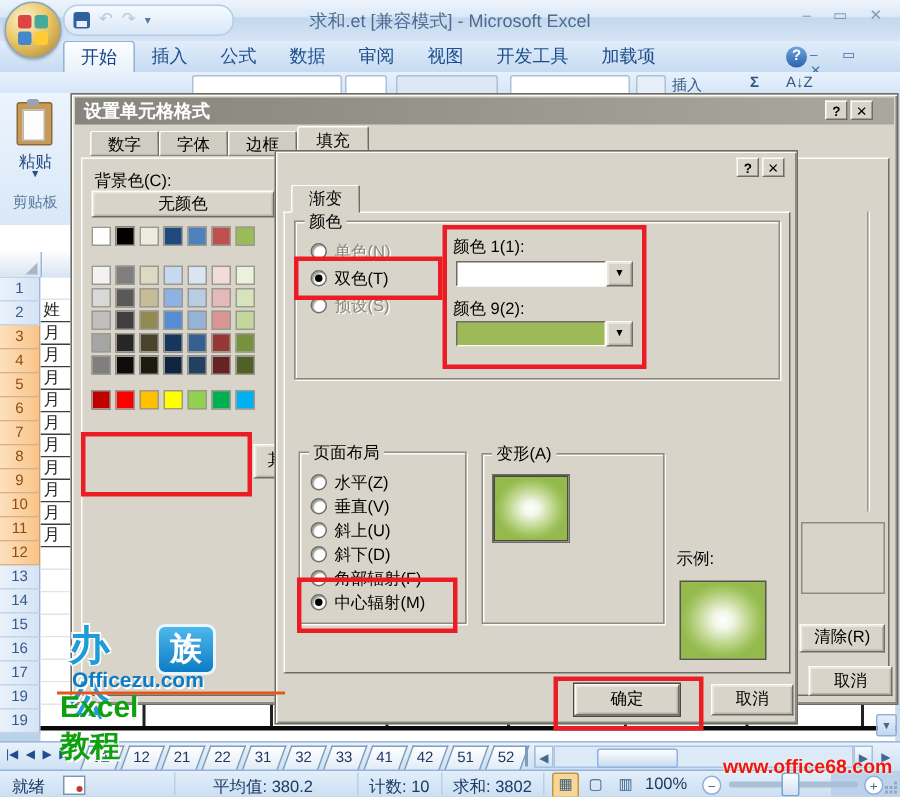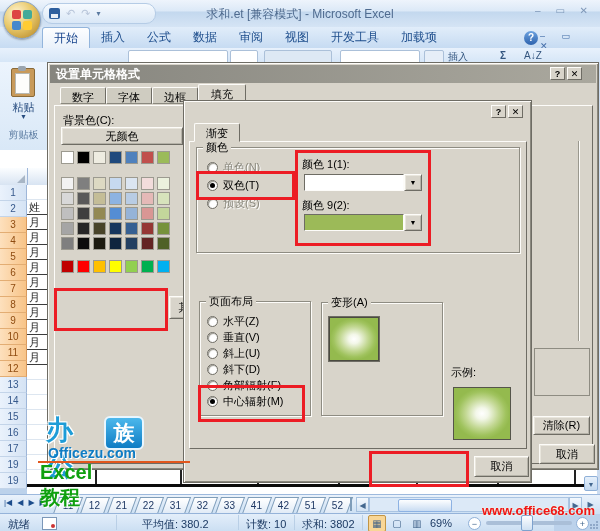--- a/index.html
+++ b/index.html
@@ -279,21 +279,21 @@
   <div class="stsep" style="left:238px;"></div>
   <div class="st" style="left:246px;">计数: 10</div>
   <div class="stsep" style="left:294px;"></div>
   <div class="st" style="left:302px;">求和: 3802</div>
   <div class="stsep" style="left:362px;"></div>
   <div id="views">
       <div class="vbtn active">▦</div>
       <div class="vbtn">▢</div>
       <div class="vbtn">▥</div>
     </div>
-  <div class="st" style="left:430px;">69%</div>
+  <div class="st" style="left:430px;">100%</div>
   <div class="zbtn" style="left:468px;">−</div>
   <div class="zbtn" style="left:576px;">+</div>
 </div>
 <div id="ztrack"></div>
 <div id="znotch"></div>
 <div id="zthumb"></div>
 <div id="grip"></div>
 
 <div class="abs dlg" id="fmtdlg" style="left:47px;top:62px;width:550px;height:406px;z-index:10;">
   <div class="dtitle" style="background:linear-gradient(90deg,#86857e,#aaa89e);">设置单元格格式</div>
@@ -441,20 +441,21 @@
   </div>
 
   <div class="group" style="left:137px;top:201px;width:120px;height:112px;">
     <span class="glabel">变形(A)</span>
     <div class="grad-sq" style="position:absolute;left:7px;top:14px;width:50px;height:44px;box-shadow:0 0 0 1px #6e6c64;"></div>
   </div>
 
   <div class="lbl" style="left:267px;top:264px;">示例:</div>
   <div class="grad-sq abs" style="left:269px;top:286px;width:58px;height:53px;border-color:#55554a;"></div>
 
+  <div class="btn3d abs" style="left:199px;top:355px;width:70px;height:21px;line-height:19px;box-shadow:0 0 0 1px #494a44,inset 1px 1px 0 #e9e6dd,inset -1px -1px 0 #b5b2a8;">确定</div>
   <div class="btn3d abs" style="left:290px;top:355px;width:55px;height:21px;line-height:19px;">取消</div>
 </div>
 
 <div class="redbox" style="left:54px;top:288px;width:108px;height:37px;"></div>
 <div class="redbox" style="left:196px;top:171px;width:93px;height:23px;"></div>
 <div class="redbox" style="left:295px;top:150px;width:130px;height:90px;"></div>
 <div class="redbox" style="left:198px;top:385px;width:101px;height:31px;"></div>
 <div class="redbox" style="left:369px;top:451px;width:94px;height:30px;"></div>
 
 <div id="wm" class="abs">

